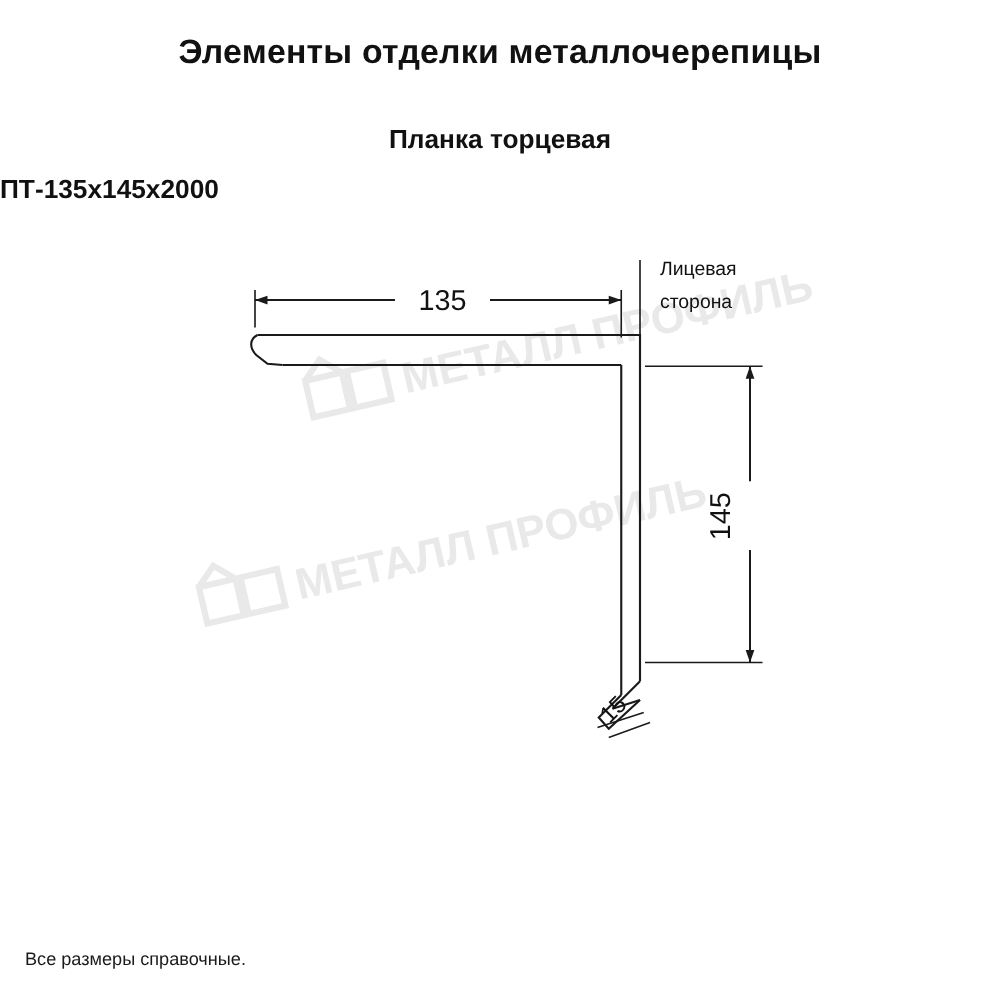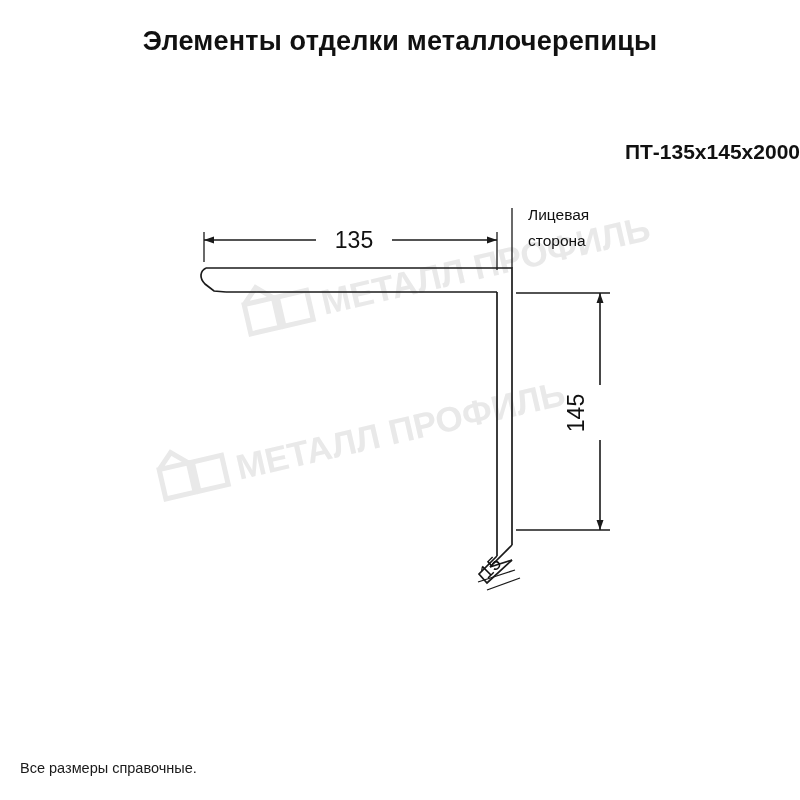--- a/index.html
+++ b/index.html
@@ -39,21 +39,21 @@
     text-align: center;
     font-size: 21px;
     font-weight: bold;
     color: #111111;
   }
   .code {
     position: absolute;
     top: 140px;
     left: 0;
     width: 800px;
-    text-align: right;
+    text-align: left;
     font-size: 21px;
     font-weight: bold;
     color: #111111;
   }
   .drawing {
     position: absolute;
     top: 0;
     left: 0;
     width: 800px;
     height: 800px;
@@ -93,20 +93,21 @@
     font-size: 19px;
     fill: #111111;
   }
 </style>
 </head>
 <body>
 
 <div class="page">
 
   <div class="title">Элементы отделки металлочерепицы</div>
+  <div class="subtitle">Планка торцевая</div>
   <div class="code">ПТ-135х145х2000</div>
 
   <svg class="watermark" viewBox="0 0 800 800">
     <g opacity="1">
 
       <g transform="translate(250,330) rotate(-13)">
         <g fill="#e9e9e9">
           <path d="M0,-26 L30,-26 L30,4 L0,4 Z M0,-26 L15,-40 L30,-26" fill="none" stroke="#e9e9e9" stroke-width="5"></path>
           <rect x="34" y="-26" width="30" height="30" fill="none" stroke="#e9e9e9" stroke-width="5"></rect>
         </g>

